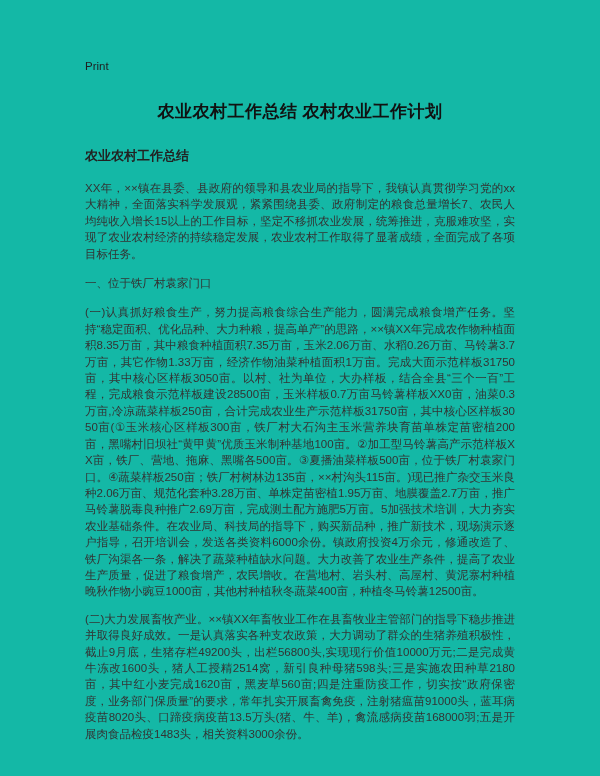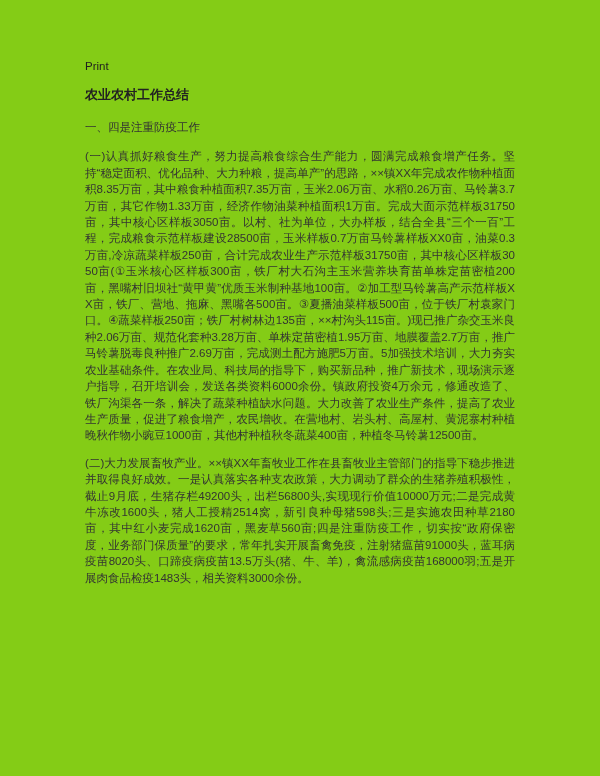--- a/index.html
+++ b/index.html
@@ -9,21 +9,21 @@
     background: #ffffff;
     overflow: hidden;
   }
   body {
     font-family: "Liberation Sans", "DejaVu Sans", sans-serif;
     color: #2f2f2f;
   }
   .page {
     width: 600px;
     height: 776px;
-    background: #84cc16;
+    background: #14b8a6;
     padding: 56px 85px 18px 85px;
   }
   .print-label {
     font-size: 11.5px;
     color: #1f1f1f;
     margin-bottom: 14px;
     cursor: pointer;
     display: inline-block;
   }
   .doc-title {
@@ -54,21 +54,23 @@
     margin: 13px 0 13px 0;
     word-break: normal;
   }
 </style>
 </head>
 <body>
 
 <div class="page">
   <div class="print-label">Print</div>
 
+  <h1 class="doc-title">农业农村工作总结 农村农业工作计划</h1>
 
   <h2 class="doc-subtitle">农业农村工作总结</h2>
 
   <div class="doc-body">
-      <p class="para heading">一、四是注重防疫工作</p>
+      <p class="para">XX年，××镇在县委、县政府的领导和县农业局的指导下，我镇认真贯彻学习党的xx大精神，全面落实科学发展观，紧紧围绕县委、政府制定的粮食总量增长7、农民人均纯收入增长15以上的工作目标，坚定不移抓农业发展，统筹推进，克服难攻坚，实现了农业农村经济的持续稳定发展，农业农村工作取得了显著成绩，全面完成了各项目标任务。</p>
+      <p class="para heading">一、位于铁厂村袁家门口</p>
       <p class="para">(一)认真抓好粮食生产，努力提高粮食综合生产能力，圆满完成粮食增产任务。坚持“稳定面积、优化品种、大力种粮，提高单产”的思路，××镇XX年完成农作物种植面积8.35万亩，其中粮食种植面积7.35万亩，玉米2.06万亩、水稻0.26万亩、马铃薯3.7万亩，其它作物1.33万亩，经济作物油菜种植面积1万亩。完成大面示范样板31750亩，其中核心区样板3050亩。以村、社为单位，大办样板，结合全县“三个一百”工程，完成粮食示范样板建设28500亩，玉米样板0.7万亩马铃薯样板XX0亩，油菜0.3万亩,冷凉蔬菜样板250亩，合计完成农业生产示范样板31750亩，其中核心区样板3050亩(①玉米核心区样板300亩，铁厂村大石沟主玉米营养块育苗单株定苗密植200亩，黑嘴村旧坝社“黄甲黄”优质玉米制种基地100亩。②加工型马铃薯高产示范样板XX亩，铁厂、营地、拖麻、黑嘴各500亩。③夏播油菜样板500亩，位于铁厂村袁家门口。④蔬菜样板250亩；铁厂村树林边135亩，××村沟头115亩。)现已推广杂交玉米良种2.06万亩、规范化套种3.28万亩、单株定苗密植1.95万亩、地膜覆盖2.7万亩，推广马铃薯脱毒良种推广2.69万亩，完成测土配方施肥5万亩。5加强技术培训，大力夯实农业基础条件。在农业局、科技局的指导下，购买新品种，推广新技术，现场演示逐户指导，召开培训会，发送各类资料6000余份。镇政府投资4万余元，修通改造了、铁厂沟渠各一条，解决了蔬菜种植缺水问题。大力改善了农业生产条件，提高了农业生产质量，促进了粮食增产，农民增收。在营地村、岩头村、高屋村、黄泥寨村种植晚秋作物小豌豆1000亩，其他村种植秋冬蔬菜400亩，种植冬马铃薯12500亩。</p>
       <p class="para">(二)大力发展畜牧产业。××镇XX年畜牧业工作在县畜牧业主管部门的指导下稳步推进并取得良好成效。一是认真落实各种支农政策，大力调动了群众的生猪养殖积极性，截止9月底，生猪存栏49200头，出栏56800头,实现现行价值10000万元;二是完成黄牛冻改1600头，猪人工授精2514窝，新引良种母猪598头;三是实施农田种草2180亩，其中红小麦完成1620亩，黑麦草560亩;四是注重防疫工作，切实按“政府保密度，业务部门保质量”的要求，常年扎实开展畜禽免疫，注射猪瘟苗91000头，蓝耳病疫苗8020头、口蹄疫病疫苗13.5万头(猪、牛、羊)，禽流感病疫苗168000羽;五是开展肉食品检疫1483头，相关资料3000余份。</p>
     </div>
 </div>
 
 </body></html>

